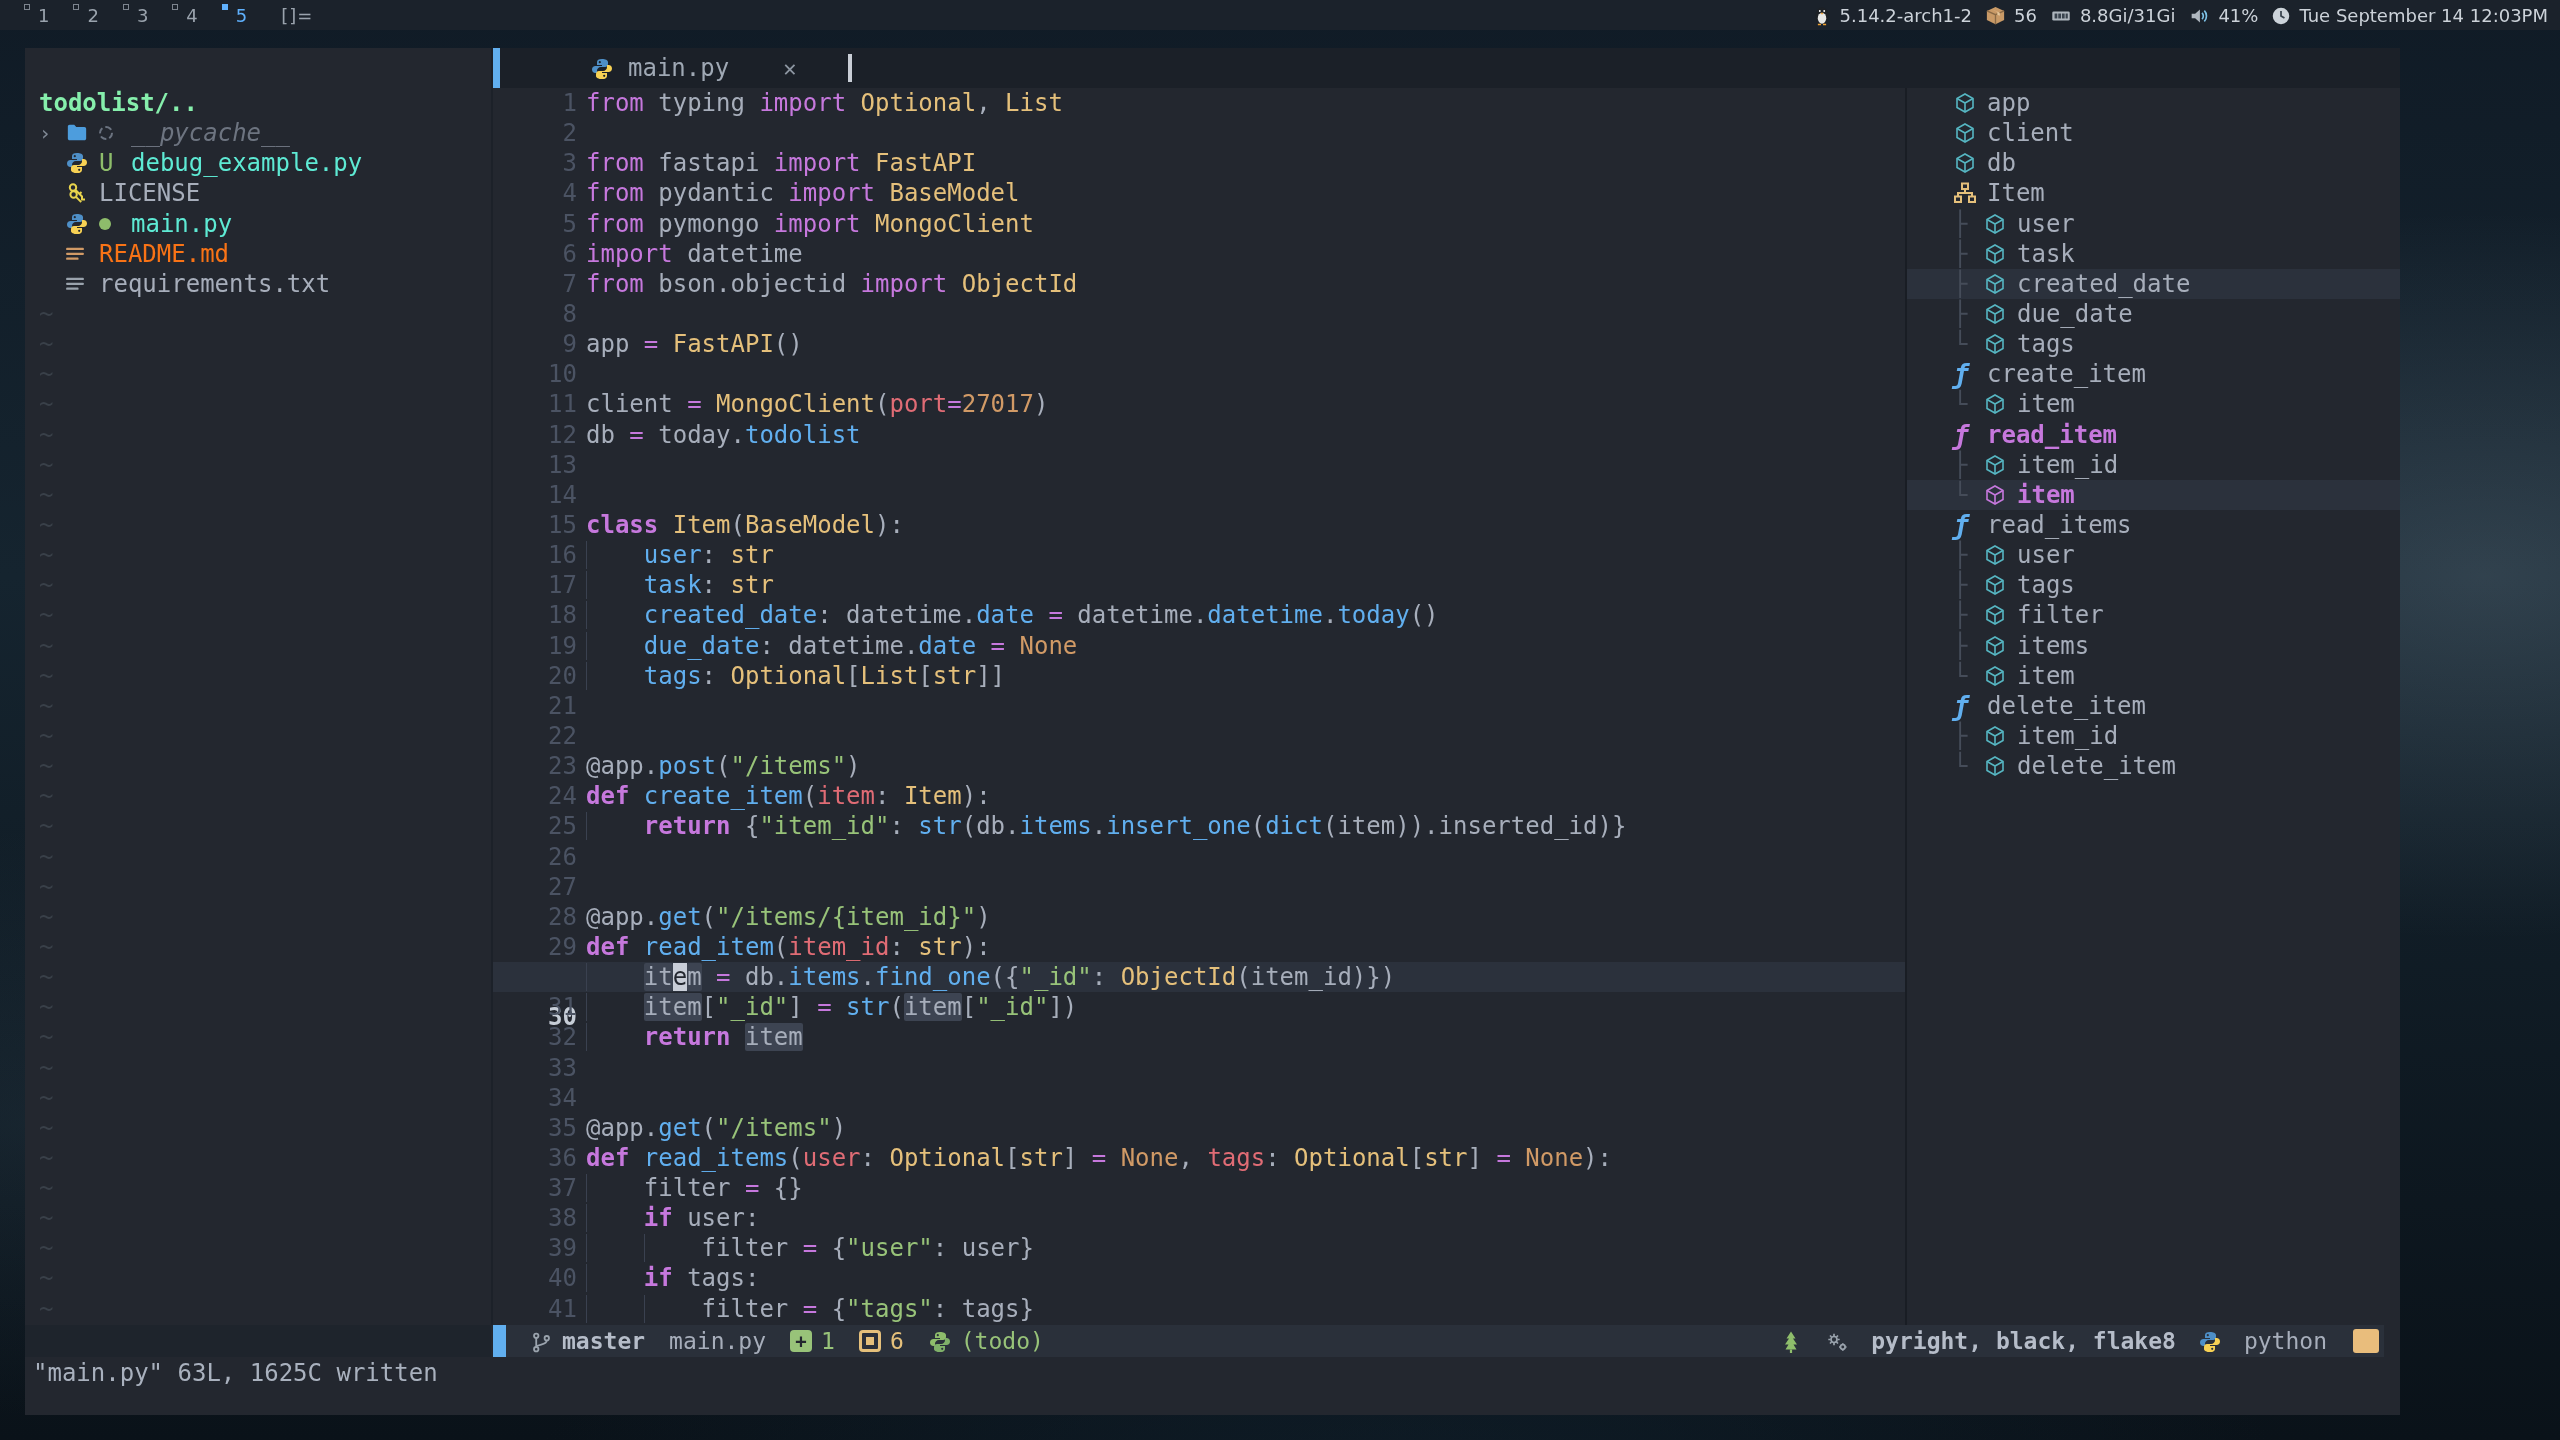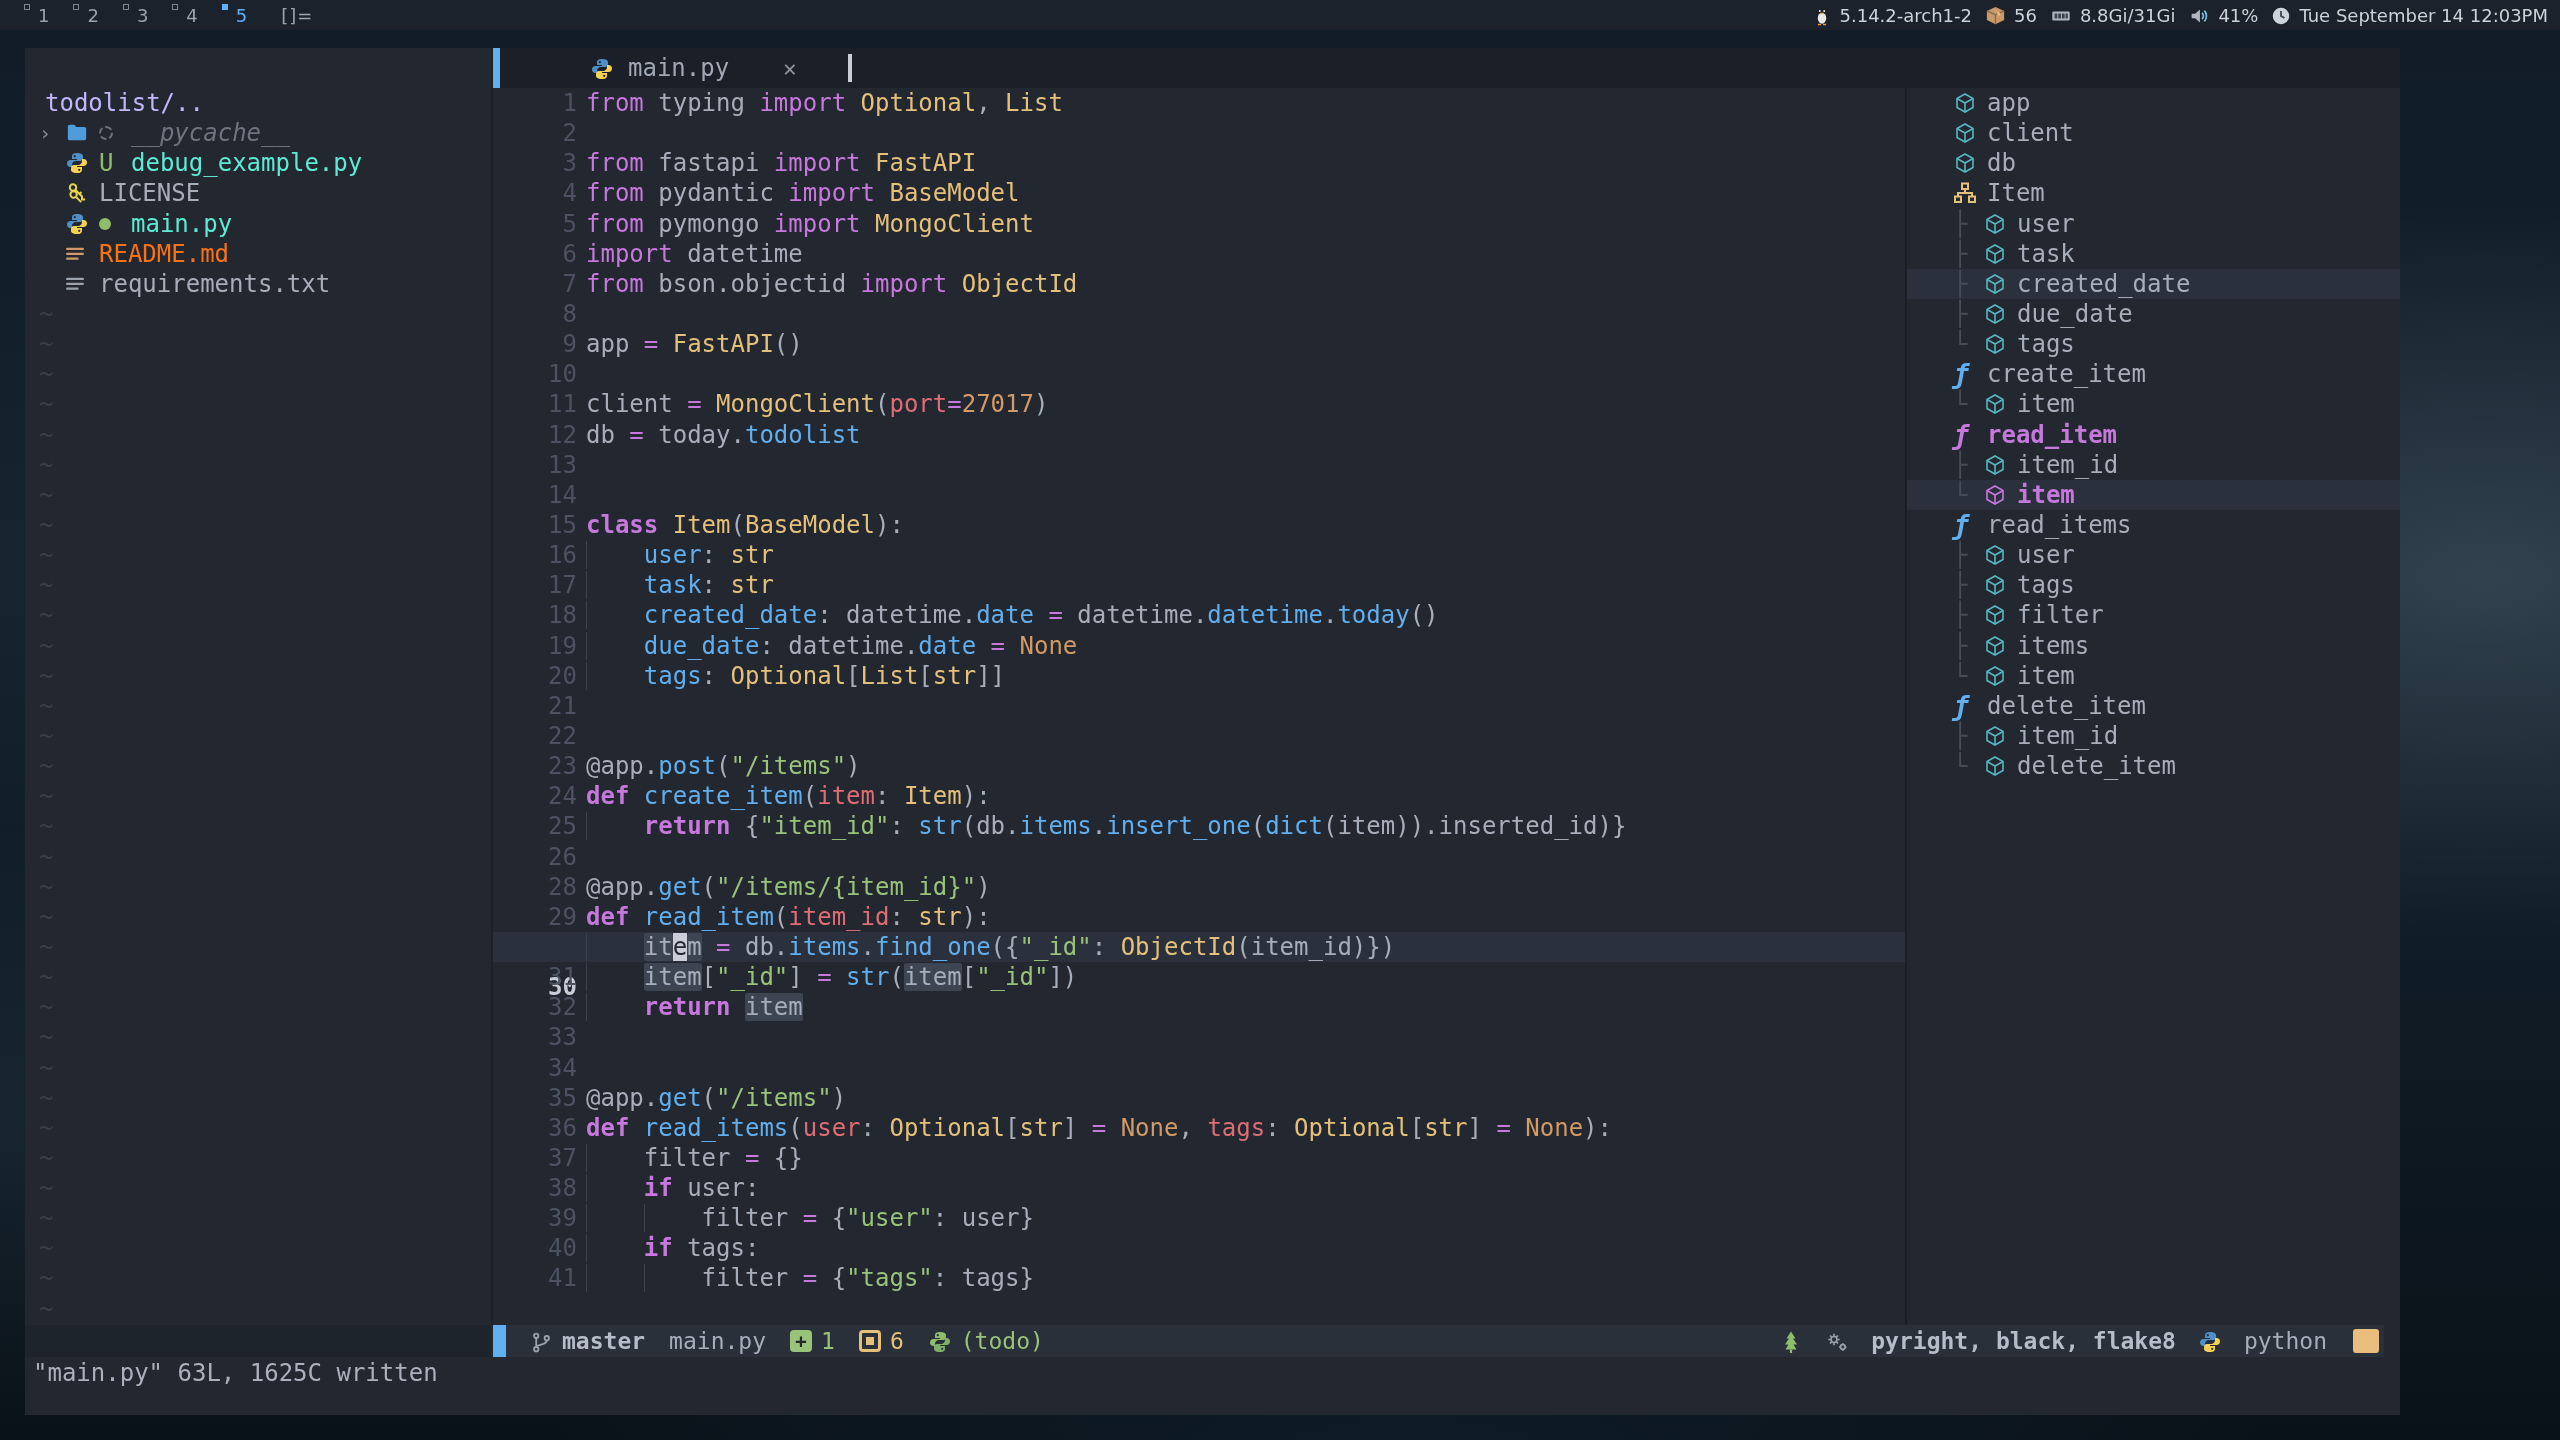--- a/index.html
+++ b/index.html
@@ -26,21 +26,21 @@
   .tb-right { margin-left:auto; display:flex; align-items:center; gap:12px; padding-right:12px; color:#ccd2d9; }
   .tb-item { display:flex; align-items:center; gap:7px; }
 
   
   .window { position:absolute; left:25px; top:48px; width:2375px; height:1367px;
     background:#23272f; color:#a7aebb; font-size:24px; }
   .row-h { height:30.15px; line-height:30.15px; white-space:pre; }
 
   
   .explorer { position:absolute; left:0; top:0; width:466px; bottom:90px; overflow:hidden; padding-top:40px; }
-  .xhead { padding-left:20px; font-weight:normal; color:#c4b5fd; }
+  .xhead { padding-left:14px; font-weight:bold; color:#86efac; }
   .xrow { display:flex; align-items:center; padding-left:14px; cursor:pointer; }
   .xrow .chev { width:26px; color:#7f8894; font-size:20px; }
   .xrow .xicon { width:34px; display:flex; align-items:center; }
   .xrow .badge { width:32px; display:flex; align-items:center; }
   .badge .u { color:#8ebd6b; }
   .badge .dot { width:12px; height:12px; border-radius:50%; background:#8ebd6b; }
   .badge .dashed { width:14px; height:14px; border-radius:50%; border:2px dashed #6b7380; }
   .nm-dir-ignored { color:#6d7480; font-style:italic; }
   .nm-py { color:#5eead4; }
   .nm-md { color:#f97316; }
@@ -267,20 +267,21 @@
       <div class="crow row-h"><span class="ln">17</span><span class="ct"><span class="g">    </span><span class="b">task</span><span class="f">: </span><span class="y">str</span></span></div>
       <div class="crow row-h"><span class="ln">18</span><span class="ct"><span class="g">    </span><span class="b">created_date</span><span class="f">: datetime.</span><span class="b">date</span><span class="f"> </span><span class="k">=</span><span class="f"> datetime.</span><span class="b">datetime</span><span class="f">.</span><span class="b">today</span><span class="f">()</span></span></div>
       <div class="crow row-h"><span class="ln">19</span><span class="ct"><span class="g">    </span><span class="b">due_date</span><span class="f">: datetime.</span><span class="b">date</span><span class="f"> </span><span class="k">=</span><span class="o"> None</span></span></div>
       <div class="crow row-h"><span class="ln">20</span><span class="ct"><span class="g">    </span><span class="b">tags</span><span class="f">: </span><span class="y">Optional</span><span class="f">[</span><span class="y">List</span><span class="f">[</span><span class="y">str</span><span class="f">]]</span></span></div>
       <div class="crow row-h"><span class="ln">21</span><span class="ct"></span></div>
       <div class="crow row-h"><span class="ln">22</span><span class="ct"></span></div>
       <div class="crow row-h"><span class="ln">23</span><span class="ct"><span class="f">@app.</span><span class="b">post</span><span class="f">(</span><span class="s">"/items"</span><span class="f">)</span></span></div>
       <div class="crow row-h"><span class="ln">24</span><span class="ct"><span class="ki">def </span><span class="b">create_item</span><span class="f">(</span><span class="r">item</span><span class="f">: </span><span class="y">Item</span><span class="f">):</span></span></div>
       <div class="crow row-h"><span class="ln">25</span><span class="ct"><span class="g">    </span><span class="ki">return </span><span class="f">{</span><span class="s">"item_id"</span><span class="f">: </span><span class="b">str</span><span class="f">(db.</span><span class="b">items</span><span class="f">.</span><span class="b">insert_one</span><span class="f">(</span><span class="b">dict</span><span class="f">(item)).inserted_id)}</span></span></div>
       <div class="crow row-h"><span class="ln">26</span><span class="ct"></span></div>
+      <div class="crow row-h"><span class="ln">27</span><span class="ct"></span></div>
       <div class="crow row-h"><span class="ln">28</span><span class="ct"><span class="f">@app.</span><span class="b">get</span><span class="f">(</span><span class="s">"/items/{item_id}"</span><span class="f">)</span></span></div>
       <div class="crow row-h"><span class="ln">29</span><span class="ct"><span class="ki">def </span><span class="b">read_item</span><span class="f">(</span><span class="r">item_id</span><span class="f">: </span><span class="y">str</span><span class="f">):</span></span></div>
       <div class="crow row-h cursorline"><span class="ln">30</span><span class="ct"><span class="g">    </span><span class="hl">it</span><span class="cur">e</span><span class="hl">m</span><span class="f"> </span><span class="k">=</span><span class="f"> db.</span><span class="b">items</span><span class="f">.</span><span class="b">find_one</span><span class="f">({</span><span class="s">"_id"</span><span class="f">: </span><span class="y">ObjectId</span><span class="f">(item_id)})</span></span></div>
       <div class="crow row-h"><span class="ln">31</span><span class="ct"><span class="g">    </span><span class="hl">item</span><span class="f">[</span><span class="s">"_id"</span><span class="f">] </span><span class="k">=</span><span class="f"> </span><span class="b">str</span><span class="f">(</span><span class="hl">item</span><span class="f">[</span><span class="s">"_id"</span><span class="f">])</span></span></div>
       <div class="crow row-h"><span class="ln">32</span><span class="ct"><span class="g">    </span><span class="ki">return </span><span class="hl">item</span></span></div>
       <div class="crow row-h"><span class="ln">33</span><span class="ct"></span></div>
       <div class="crow row-h"><span class="ln">34</span><span class="ct"></span></div>
       <div class="crow row-h"><span class="ln">35</span><span class="ct"><span class="f">@app.</span><span class="b">get</span><span class="f">(</span><span class="s">"/items"</span><span class="f">)</span></span></div>
       <div class="crow row-h"><span class="ln">36</span><span class="ct"><span class="ki">def </span><span class="b">read_items</span><span class="f">(</span><span class="r">user</span><span class="f">: </span><span class="y">Optional</span><span class="f">[</span><span class="y">str</span><span class="f">] </span><span class="k">=</span><span class="o"> None</span><span class="f">, </span><span class="r">tags</span><span class="f">: </span><span class="y">Optional</span><span class="f">[</span><span class="y">str</span><span class="f">] </span><span class="k">=</span><span class="o"> None</span><span class="f">):</span></span></div>
       <div class="crow row-h"><span class="ln">37</span><span class="ct"><span class="g">    </span><span class="f">filter </span><span class="k">=</span><span class="f"> {}</span></span></div>

